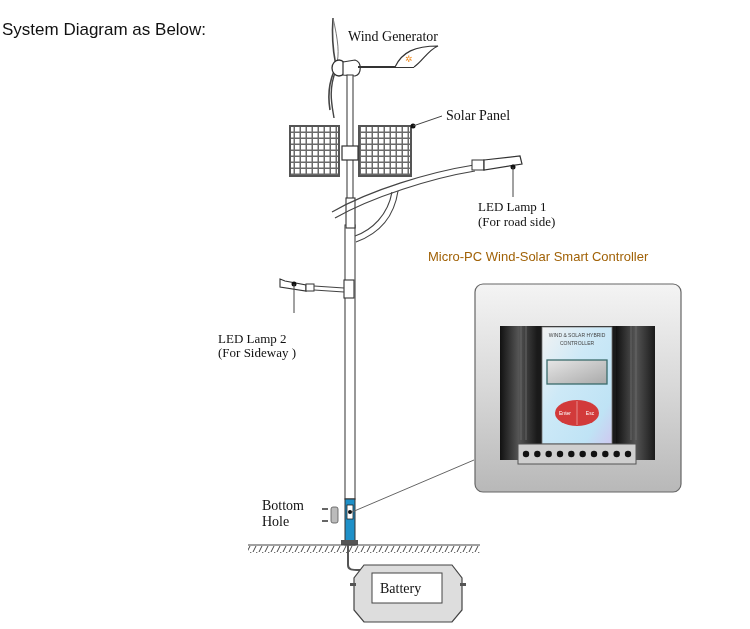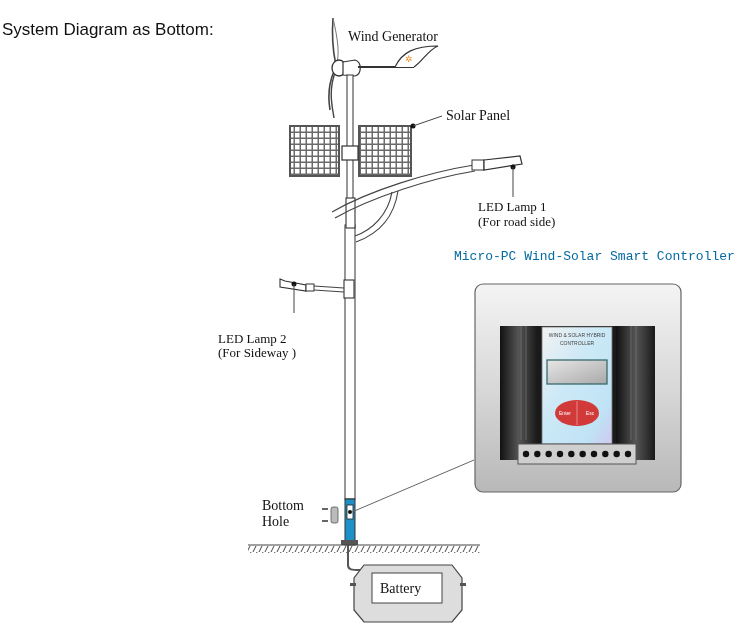--- a/index.html
+++ b/index.html
@@ -1,26 +1,26 @@
 <!DOCTYPE html>
 <html><head>
 <meta charset="utf-8">
 <style>
   html, body { margin:0; padding:0; background:#ffffff; }
   body { width:750px; height:629px; position:relative; overflow:hidden; font-family:"Liberation Sans", sans-serif; }
   .heading { position:absolute; left:2px; top:20px; font-size:17px; color:#111; font-family:"Liberation Sans", sans-serif; }
-  .ctrl-title { position:absolute; left:454px; top:249px; font-size:13px; color:#0369a1; font-family:Liberation Mono, monospace; }
+  .ctrl-title { position:absolute; left:428px; top:249px; font-size:13px; color:#a16207; font-family:Liberation Sans, sans-serif; }
   svg { position:absolute; left:0; top:0; }
   .lbl { font-family:"Liberation Serif", serif; font-size:13px; fill:#111; }
   .lbl-b { font-family:"Liberation Serif", serif; font-size:14px; fill:#111; }
 </style>
 </head>
 <body>
 
-<div class="heading">System Diagram as Bottom:</div>
+<div class="heading">System Diagram as Below:</div>
 <div class="ctrl-title">Micro-PC Wind-Solar Smart Controller</div>
 
 <svg width="750" height="629" viewBox="0 0 750 629">
   <defs>
     <linearGradient id="frameGrad" x1="0" y1="0" x2="0" y2="1">
       <stop offset="0" stop-color="#f4f4f4"></stop>
       <stop offset="0.5" stop-color="#d8d8d8"></stop>
       <stop offset="1" stop-color="#b8b8b8"></stop>
     </linearGradient>
     <linearGradient id="finGrad" x1="0" y1="0" x2="1" y2="0">

